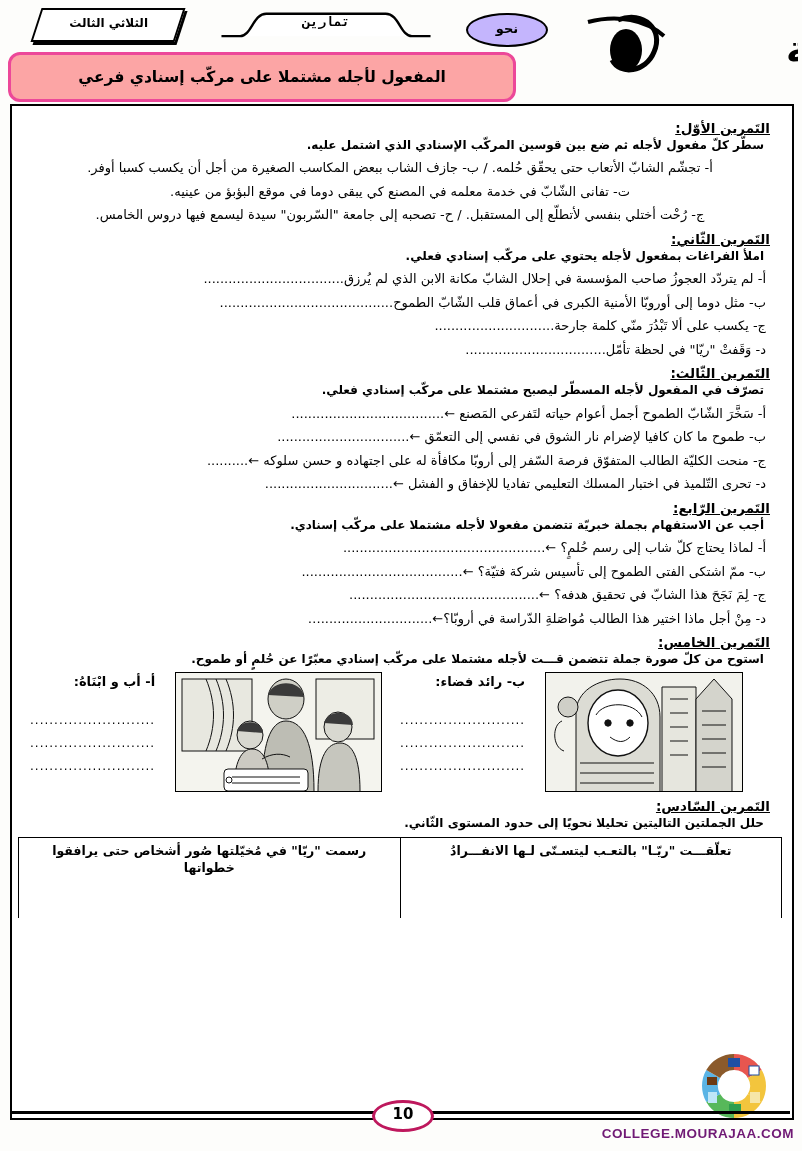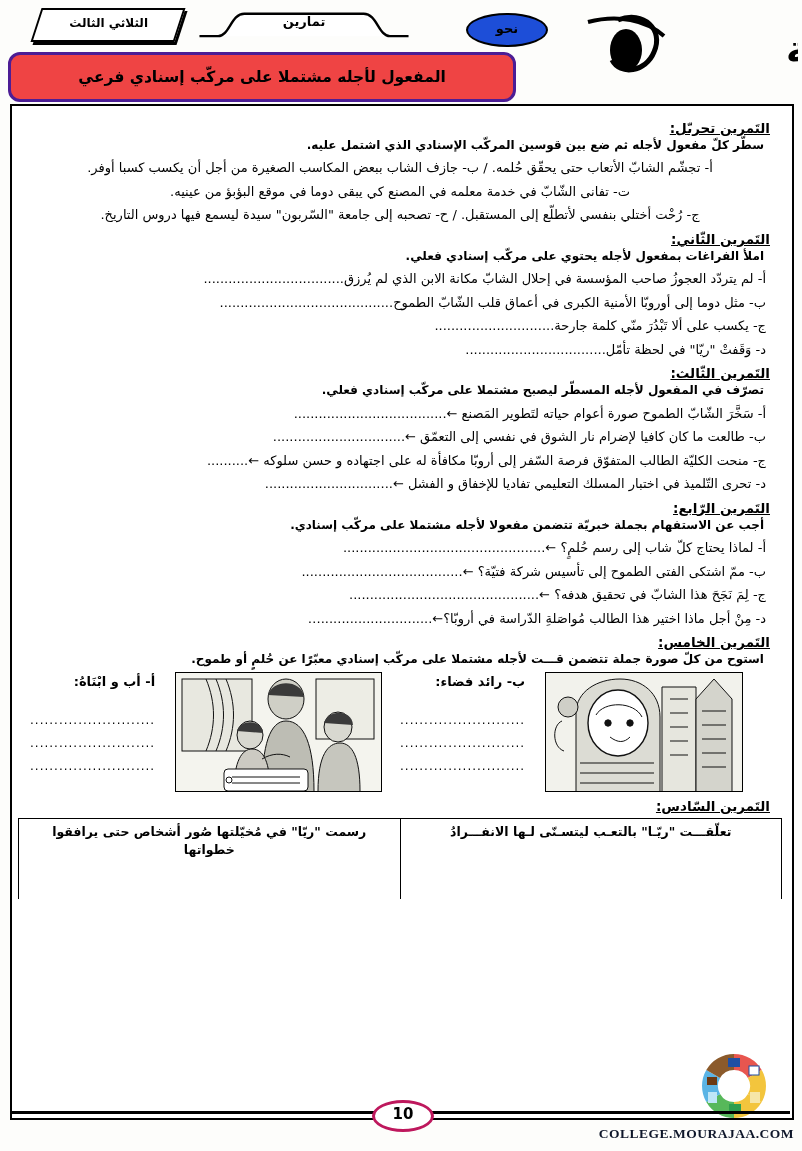--- a/index.html
+++ b/index.html
@@ -47,56 +47,57 @@
     transform: skewX(18deg);
     text-align: center;
     font-size: 12px;
     font-weight: bold;
     line-height: 26px;
     white-space: nowrap;
   }
   .tab-folder {
     position: absolute;
     top: 10px;
-    left: 190px;
+    left: 212px;
     width: 228px;
     height: 28px;
+    font-family: Liberation Mono, monospace;
   }
   .tab-folder .label {
     position: absolute;
     top: 4px;
     left: 0;
     width: 228px;
     text-align: center;
     font-size: 13px;
     font-weight: bold;
   }
   .oval-nahw {
     position: absolute;
     top: 13px;
     left: 466px;
     width: 78px;
     height: 30px;
     border: 2.5px solid #000;
     border-radius: 50%;
-    background: #1d4ed8;
+    background: #c4b5fd;
     text-align: center;
     font-size: 13px;
     font-weight: bold;
     line-height: 27px;
   }
   .title-box {
     position: absolute;
     top: 52px;
     left: 8px;
     width: 502px;
     height: 44px;
-    border: 3px solid #4c1d95;
+    border: 3px solid #ec4899;
     border-radius: 12px;
-    background: #ef4444;
+    background: #fca5a5;
     display: flex;
     align-items: center;
     justify-content: center;
   }
   .title-box .t {
     font-size: 15.5px;
     font-weight: bold;
     letter-spacing: 0.4px;
     white-space: nowrap;
   }
@@ -281,37 +282,37 @@
 
     <div class="title-box">
       <span class="t">المفعول لأجله مشتملا على مركّب إسنادي فرعي</span>
     </div>
   </div>
 
   <div class="frame"></div>
 
   <div class="content">
 
-    <div class="ex-title">التَمرين تحرىّل:</div>
+    <div class="ex-title">التَمرين الأوّل:</div>
     <div class="ex-instruction">سطّر كلّ مفعول لأجله ثم ضع بين قوسين المركّب الإسنادي الذي اشتمل عليه.</div>
     <div class="item center">أ- تجشّم الشابّ الأتعاب حتى يحقّق حُلمه.  /  ب- جازف الشاب ببعض المكاسب الصغيرة من أجل أن يكسب كسبا أوفر.</div>
     <div class="item center">ت- تفانى الشّابّ في خدمة معلمه في المصنع كي يبقى دوما في موقع البؤبؤ من عينيه.</div>
-    <div class="item center">ج- رُحْت أختلي بنفسي لأتطلّع إلى المستقبل.  /  ح- تصحبه إلى جامعة "السّربون" سيدة ليسمع فيها دروس التاريخ.</div>
+    <div class="item center">ج- رُحْت أختلي بنفسي لأتطلّع إلى المستقبل.  /  ح- تصحبه إلى جامعة "السّربون" سيدة ليسمع فيها دروس الخامس.</div>
 
     <div class="ex-title">التَمرين الثّاني:</div>
     <div class="ex-instruction">املأ الفراغات بمفعول لأجله يحتوي على مركّب إسنادي فعلي.</div>
     <div class="item">أ- لم يتردّد العجوزُ صاحب المؤسسة في إحلال الشابّ مكانة الابن الذي لم يُرزق..................................</div>
     <div class="item">ب- مثل دوما إلى أوروبّا الأمنية الكبرى في أعماق قلب الشّابّ الطموح..........................................</div>
     <div class="item">ج- يكسب على ألا تَبْدُرَ منّي كلمة جارحة.............................</div>
     <div class="item">د- وَقَفتْ "ريّا" في لحظة تأمّل..................................</div>
 
     <div class="ex-title">التَمرين الثّالث:</div>
     <div class="ex-instruction">تصرّف في المفعول لأجله المسطّر ليصبح مشتملا على مركّب إسنادي فعلي.</div>
-    <div class="item">أ- سَخَّرَ الشّابّ الطموح صورة أعوام حياته لتَطوير المَصنع ←.....................................</div>
-    <div class="item">ب- طالعت ما كان كافيا لإضرام نار الشوق في نفسي إلى التعمّق ←................................</div>
+    <div class="item">أ- سَخَّرَ الشّابّ الطموح أجمل أعوام حياته لتَفرعي المَصنع ←.....................................</div>
+    <div class="item">ب- طموح ما كان كافيا لإضرام نار الشوق في نفسي إلى التعمّق ←................................</div>
     <div class="item">ج- منحت الكليّة الطالب المتفوّق فرصة السّفر إلى أروبّا مكافأة له على اجتهاده و حسن سلوكه ←..........</div>
     <div class="item">د- تحرى التّلميذ في اختبار المسلك التعليمي تفاديا للإخفاق و الفشل ←...............................</div>
 
     <div class="ex-title">التَمرين الرّابع:</div>
     <div class="ex-instruction">أجب عن الاستفهام بجملة خبريّة تتضمن مفعولا لأجله مشتملا على مركّب إسنادي.</div>
     <div class="item">أ- لماذا يحتاج كلّ شاب إلى رسم حُلمٍ؟ ←.................................................</div>
     <div class="item">ب- ممّ اشتكى الفتى الطموح إلى تأسيس شركة فتيّة؟ ←.......................................</div>
     <div class="item">ج- لِمَ نَجَحَ هذا الشابّ في تحقيق هدفه؟ ←..............................................</div>
     <div class="item">د- مِنْ أجل ماذا اختير هذا الطالب مُواصَلةِ الدّراسة في أروبّا؟←...........................…</div>
 
@@ -380,20 +381,21 @@
               <path d="M56 104 H124 M56 110 H124"></path>
               <circle cx="53" cy="107" r="3"></circle>
               <path d="M86 86 C96 80, 106 80, 114 84"></path>
             </g>
           </svg>
         </div>
       </div>
     </div>
 
     <div class="ex-title">التَمرين السّادس:</div>
+    <div class="ex-instruction">حلل الجملتين التاليتين تحليلا نحويًا إلى حدود المستوى الثّاني.</div>
 
     <table class="ex6-table">
       <tbody>
           <tr>
         <td>تعلّقـــت "ريّـا" بالتعـب ليتسـنّى لـها الانفـــرادُ</td>
         <td>رسمت "ريّا" في مُخيّلتها صُور أشخاص حتى يرافقوا خطواتها</td>
       </tr>
     </tbody>
       </table>
   </div>
@@ -417,14 +419,14 @@
       </g>
     </svg>
   </div>
 
   <div class="footer-rule"></div>
 
   <div class="page-number">
     <span>10</span>
   </div>
 
-  <div class="watermark" style="color: #0f172a; font-family: Liberation Serif, serif;">COLLEGE.MOURAJAA.COM</div>
+  <div class="watermark" style="color: #701a75;">COLLEGE.MOURAJAA.COM</div>
 </div>
 
 </body></html>

